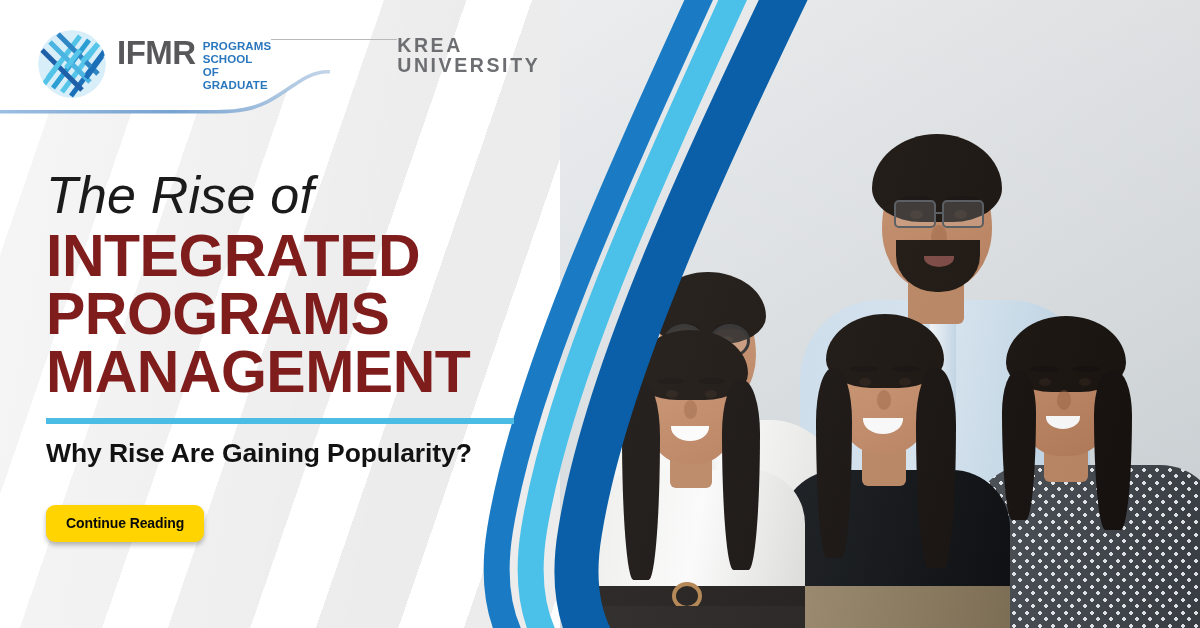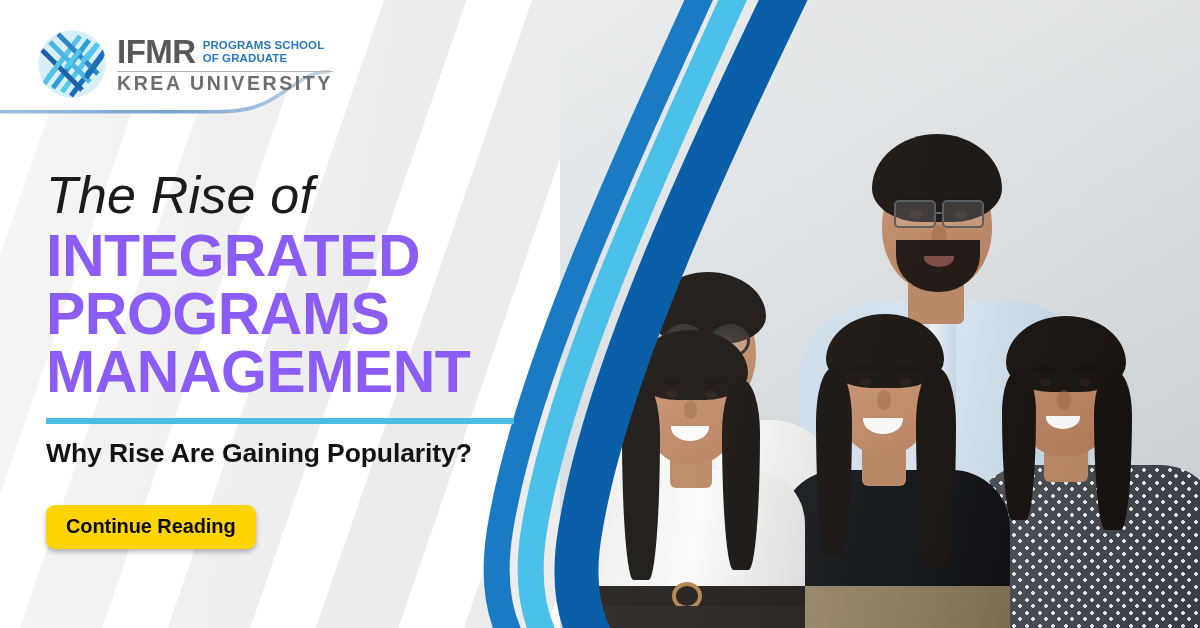--- a/index.html
+++ b/index.html
@@ -94,21 +94,21 @@
     background:linear-gradient(90deg,#8fb7de 0%, #5f93c9 55%, #b9cfe4 100%);
     clip-path: path("M0,134 L236,134 C268,134 282,128 300,116 C322,102 330,94 350,94 L350,97.5 C331,97.5 323,105.5 301.5,119.5 C283,131.5 269,137.5 236,137.5 L0,137.5 Z");
     opacity:.85;
   }
 
   .logo-row {
     position:absolute; left:36px; top:28px;
     display:flex; align-items:center; gap:9px;
   }
   .logo-mark { width:72px; height:72px; flex:none; }
-  .logo-text { display:flex; flex-direction:column; justify-content:center; }
+  .logo-text { display:flex; flex-direction:row; justify-content:center; }
   .logo-top { display:flex; align-items:flex-start; gap:7px; }
   .logo-ifmr {
     font-size:33px; font-weight:bold; color:#58585b;
     letter-spacing:-.5px; line-height:1; font-family:"Liberation Sans", sans-serif;
   }
   .logo-gsb {
     font-size:11.5px; font-weight:bold; color:#2b77bd;
     line-height:1.12; letter-spacing:.1px; padding-top:4px;
   }
   .logo-rule { height:1px; background:#b9b9bc; margin:3px 0 2px; width:100%; }
@@ -119,38 +119,38 @@
 
   
   .copy { position:absolute; left:46px; top:168px; width:480px; }
 
   .eyebrow {
     font-size:52px; font-style:italic; font-weight:500;
     color:#1b1b1b; letter-spacing:.2px; line-height:1.05;
     margin-bottom:4px;
   }
   .headline {
-    font-size:59px; font-weight:bold; color:#8b5cf6;
+    font-size:59px; font-weight:bold; color:#7f1d1d;
     line-height:.99; letter-spacing:-.5px;
   }
   .headline div { white-space:nowrap; }
   .rule {
     width:468px; height:6px; background:#4bbce4;
     margin:16px 0 14px;
   }
   .subhead {
     font-size:26.5px; font-weight:bold; color:#121212;
     letter-spacing:-.1px;
   }
   .cta {
     display:inline-block;
     margin-top:36px;
     background:#ffd400;
     color:#0a0a0a;
-    font-size:20px; font-weight:bold;
+    font-size:14px; font-weight:bold;
     padding:10px 20px 11px;
     border:none; border-radius:9px;
     letter-spacing:-.1px;
     box-shadow:0 3px 5px rgba(0,0,0,.28);
     cursor:pointer;
     font-family:"Liberation Sans", sans-serif;
   }
 </style>
 </head>
 <body>

